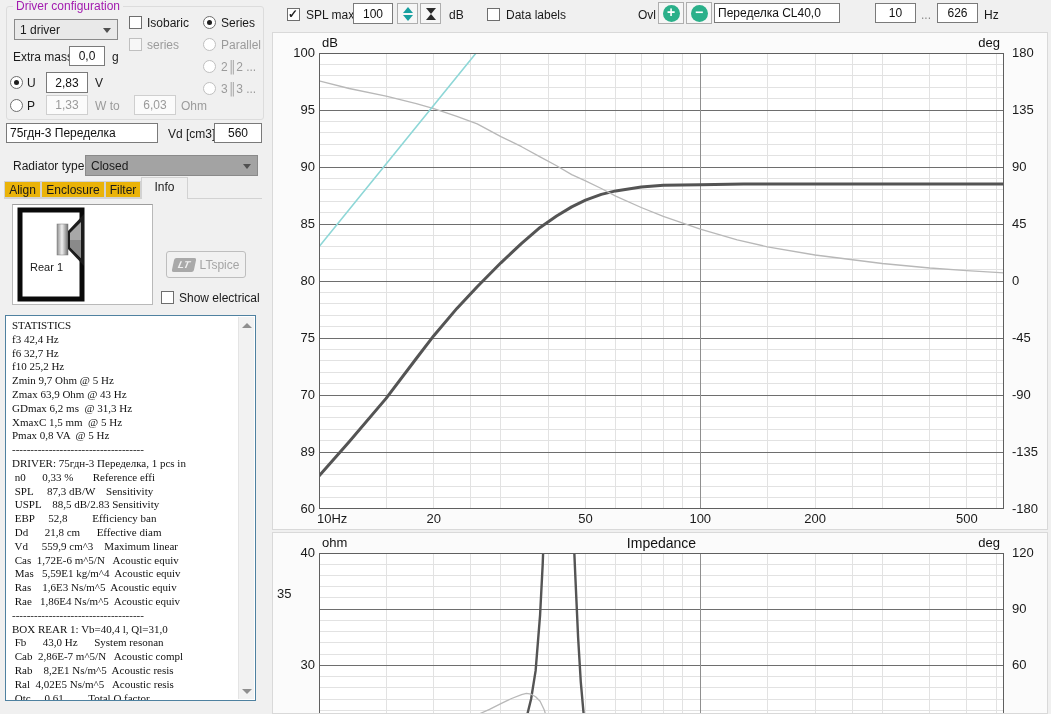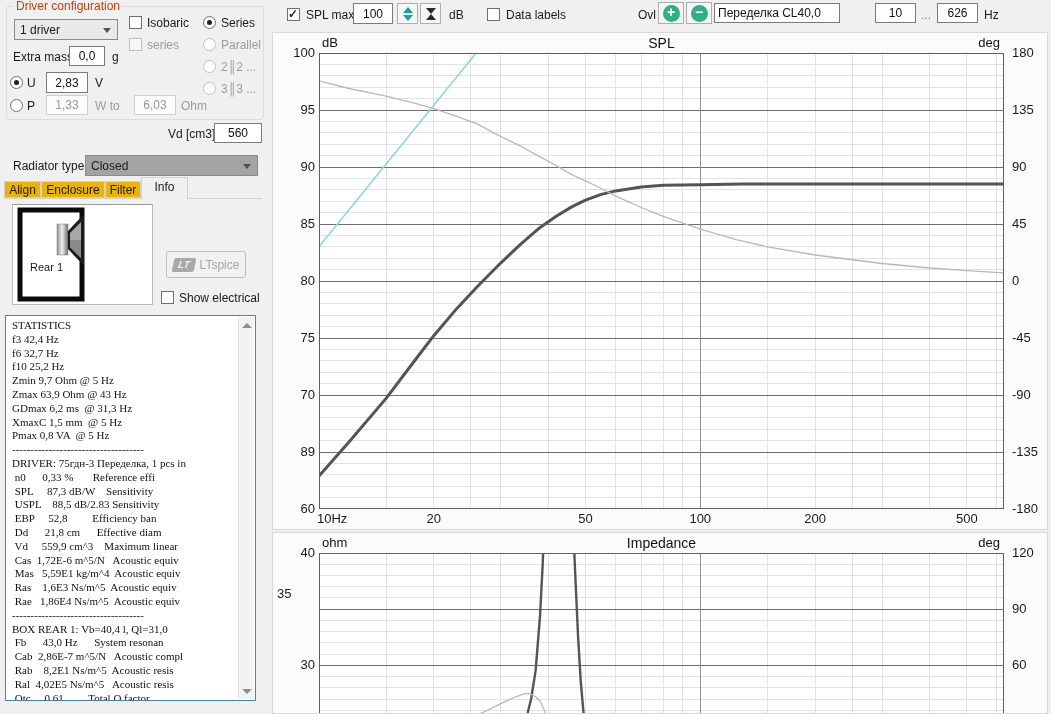--- a/index.html
+++ b/index.html
@@ -2,21 +2,21 @@
 <html><head>
 <meta charset="utf-8">
 <style>
   html,body{margin:0;padding:0;background:#f0f0f0;}
   .window{position:relative;width:1051px;height:714px;background:#f0f0f0;overflow:hidden;
           font-family:"Liberation Sans",sans-serif;font-size:12px;color:#1a1a1a;}
   .lbl{position:absolute;white-space:nowrap;}
   .lbl.dis{color:#9b9b9b;}
   
   .groupbox{position:absolute;border:1px solid #dcdcdc;border-radius:3px;}
-  .groupbox .legend{position:absolute;top:-8px;left:6px;background:#f0f0f0;padding:0 3px;color:#c2410c;}
+  .groupbox .legend{position:absolute;top:-8px;left:6px;background:#f0f0f0;padding:0 3px;color:#a21caf;}
   
   .tb{position:absolute;border:1px solid #7a7a7a;background:#fff;font-family:"Liberation Sans",sans-serif;
       font-size:12px;color:#111;padding:0 3px;box-sizing:border-box;outline:none;}
   .tb.center{text-align:center;}
   .tb.dis{border-color:#cfcfcf;background:#fbfbfb;color:#9a9a9a;}
   
   .combo{position:absolute;border:1px solid #8a8a8a;background:#a3a3a3;box-sizing:border-box;cursor:default;}
   .combo.gray{background:#e9e9e9;}
   .combo .ctext{position:absolute;left:5px;top:3px;}
   .combo .chev{position:absolute;right:6px;top:8px;width:0;height:0;
@@ -95,20 +95,21 @@
   <input class="tb center" style="left: 46px; top: 72px; width: 42px; height: 21px;" readonly="" value="2,83">
   <span class="lbl" style="left:95px;top:76px">V</span>
 
   <span class="radio" style="left:10px;top:99px"></span>
   <span class="lbl" style="left:27px;top:99px">P</span>
   <input class="tb center dis" style="left: 46px; top: 95px; width: 42px; height: 20px;" readonly="" value="1,33">
   <span class="lbl dis" style="left:95px;top:99px">W to</span>
   <input class="tb center dis" style="left: 134px; top: 95px; width: 42px; height: 20px;" readonly="" value="6,03">
   <span class="lbl dis" style="left:181px;top:99px">Ohm</span>
 
+  <input class="tb" style="left: 6px; top: 123px; width: 152px; height: 20px;" readonly="" value="75гдн-3 Переделка">
   <span class="lbl" style="left:168px;top:127px">Vd [cm3]</span>
   <input class="tb center" style="left: 214px; top: 123px; width: 48px; height: 20px;" readonly="" value="560">
 
   <span class="lbl" style="left:13px;top:159px">Radiator type</span>
   <div class="combo" style="left:85px;top:155px;width:173px;height:21px">
     <span class="ctext">Closed</span>
     <span class="chev"></span>
   </div>
 
   <div class="tab" style="left:4px;top:181px;width:37px">Align</div>
@@ -205,21 +206,20 @@
     <span class="circle" style="background:#2bb08a">−</span>
   </div>
   <input class="tb" style="left: 714px; top: 3px; width: 126px; height: 20px;" readonly="" value="Переделка CL40,0">
 
   <input class="tb center" style="left: 875px; top: 3px; width: 41px; height: 20px;" readonly="" value="10">
   <span class="lbl" style="left:921px;top:8px;color:#8a8a8a">...</span>
   <input class="tb center" style="left: 937px; top: 3px; width: 41px; height: 20px;" readonly="" value="626">
   <span class="lbl" style="left:984px;top:8px">Hz</span>
 
   <div class="card" id="chart-spl" style="left:272px;top:32px;width:776px;height:498px">
-      <div class="ct" style="left: 46px; top: 2px; width: 685px;">SPL</div>
       <div class="cu" style="left: 49px; top: 2px;">dB</div>
       <div class="cu" style="left: 687px; top: 2px; width: 40px; text-align: right;">deg</div>
       <svg width="685" height="456" style="position: absolute; left: 46px; top: 20px;">
         <rect x="0" y="0" width="685" height="456" fill="#ffffff"></rect>
         <g shape-rendering="crispEdges">
           <line x1="67.14028483174006" y1="0" x2="67.14028483174006" y2="456" stroke="#e2e2e2" stroke-width="1"></line>
           <line x1="114.7770750244124" y1="0" x2="114.7770750244124" y2="456" stroke="#e2e2e2" stroke-width="1"></line>
           <line x1="151.72704012376536" y1="0" x2="151.72704012376536" y2="456" stroke="#e2e2e2" stroke-width="1"></line>
           <line x1="181.9173598561524" y1="0" x2="181.9173598561524" y2="456" stroke="#e2e2e2" stroke-width="1"></line>
           <line x1="229.5541500488248" y1="0" x2="229.5541500488248" y2="456" stroke="#e2e2e2" stroke-width="1"></line>

